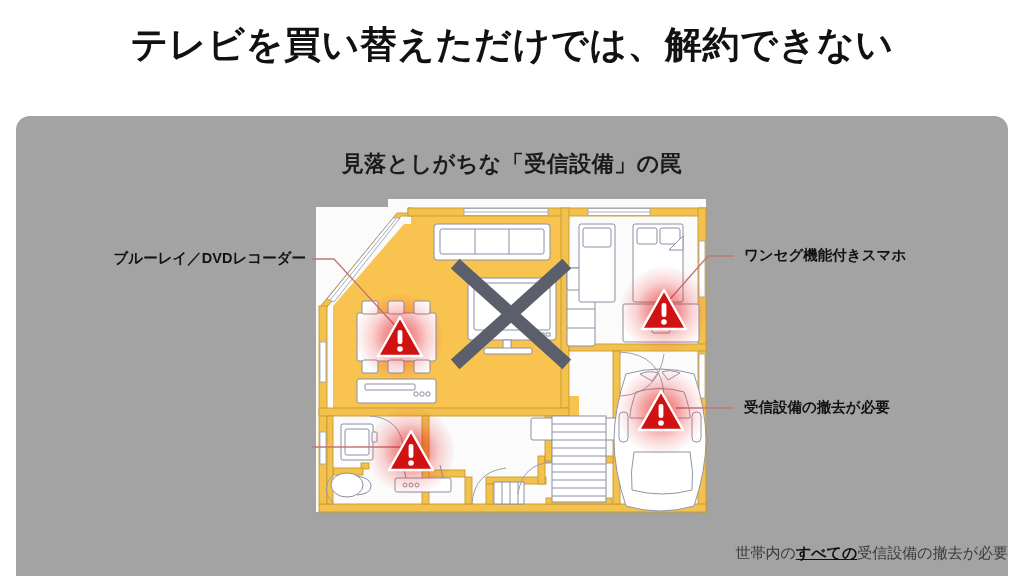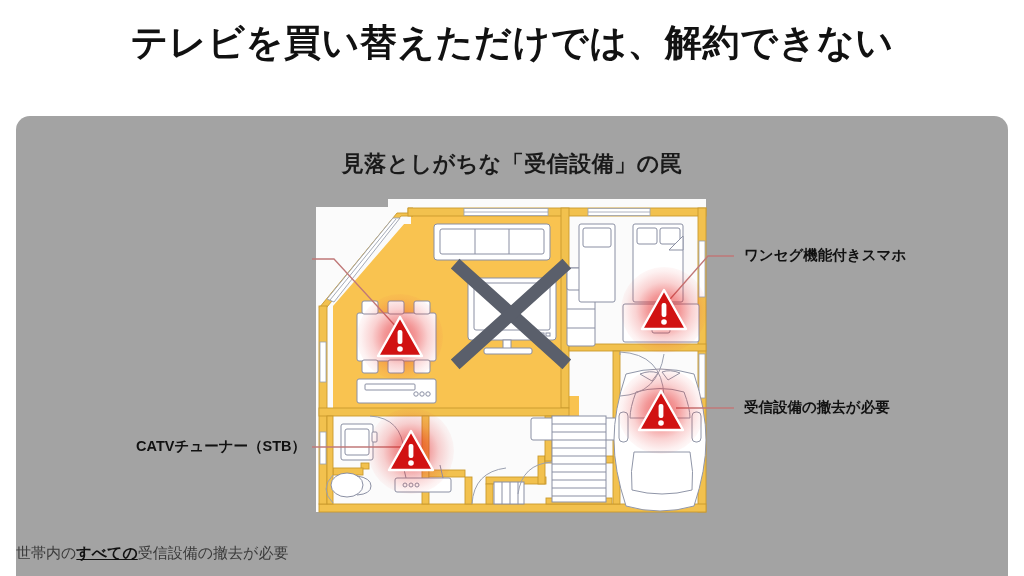--- a/index.html
+++ b/index.html
@@ -17,40 +17,39 @@
   
   .main-title{
     position:absolute;left:0;top:22px;width:1024px;
     text-align:center;
     font-size:37px;
     font-weight:bold;
     letter-spacing:0.5px;
     color:#111111;
     line-height:1.25;
     white-space:nowrap;
-    font-family:Liberation Mono, monospace;
   }
 
   
   .card{
     position:absolute;left:16px;top:116px;
     width:992px;height:472px;
     background:#a3a3a3;
     border-radius:14px 14px 0 0;
     overflow:hidden;
   }
   .sub-title{
     position:absolute;left:0;top:33px;width:992px;
     text-align:center;
     font-size:22px;font-weight:bold;color:#1a1a1a;
     letter-spacing:0.5px;white-space:nowrap;
   }
   .footer-note{
     position:absolute;left:0;top:428px;width:992px;
-    text-align:left;font-size:15px;color:#3a3a3a;
+    text-align:right;font-size:15px;color:#3a3a3a;
     white-space:nowrap;
   }
   .footer-note b{font-weight:bold;text-decoration:underline;color:#111;}
 
   
   .callout{
     position:absolute;
     font-size:14.5px;font-weight:bold;color:#111111;
     white-space:nowrap;line-height:1;
   }
@@ -322,22 +321,22 @@
 
       <div class="warn" style="left:602px;top:252px;">
         <div class="glow"></div>
         <svg width="48" height="44" viewBox="0 0 48 44">
           <path d="M24 2 L46 41 L2 41 Z" fill="#d11212" stroke="#ffffff" stroke-width="2.4" stroke-linejoin="round"></path>
           <rect x="21.6" y="15" width="4.8" height="14" rx="2" fill="#ffffff"></rect>
           <circle cx="24" cy="34" r="2.8" fill="#ffffff"></circle>
         </svg>
       </div>
 
-
-      <div class="callout left" style="right:702px;top:323px;">CATVチューナー（STB）</div>
+      <div class="callout left" style="right:702px;top:135px;">ブルーレイ／DVDレコーダー</div>
+
 
       <div class="callout right" style="left:728px;top:132px;">ワンセグ機能付きスマホ</div>
 
       <div class="callout right" style="left:728px;top:284px;">受信設備の撤去が必要</div>
 
     </div>
 
     <div class="footer-note">
       <span>世帯内の</span><b>すべての</b><span>受信設備の撤去が必要</span>
     </div>

